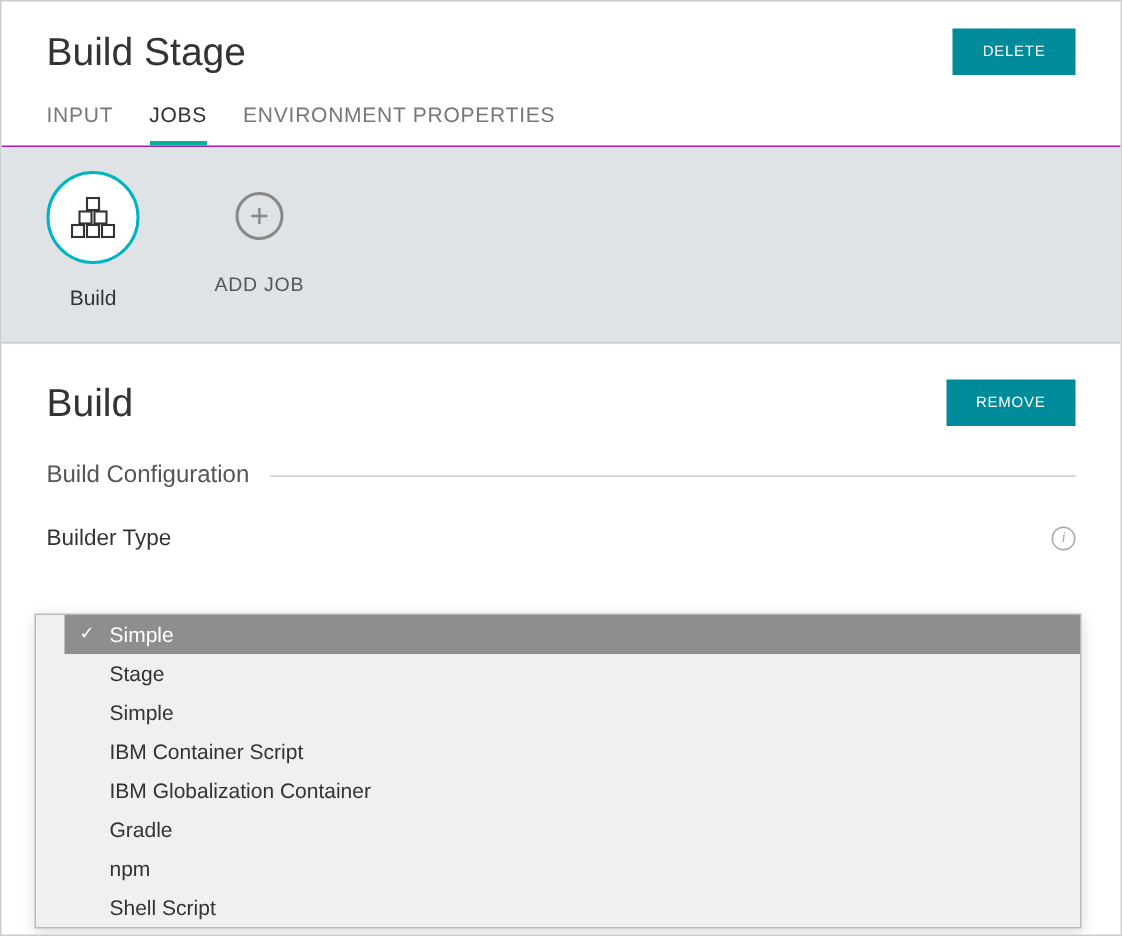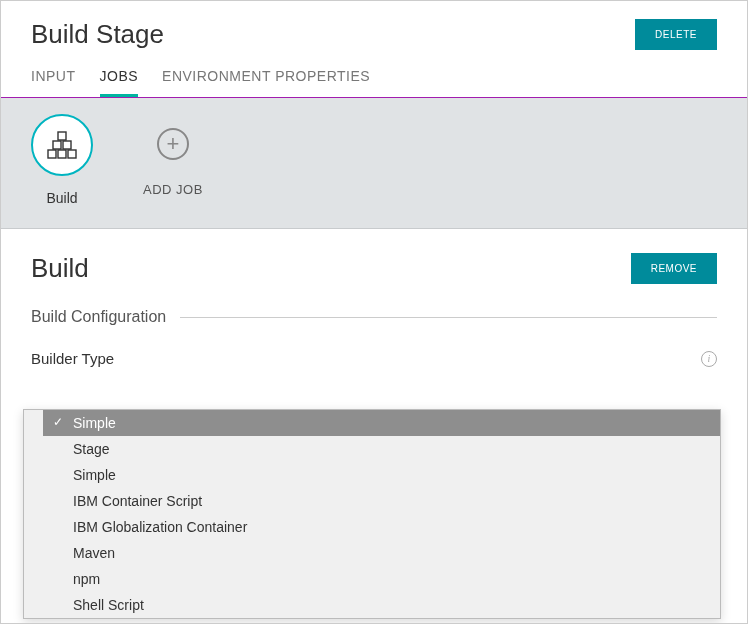--- a/index.html
+++ b/index.html
@@ -247,19 +247,19 @@
     <span class="info-icon">i</span>
   </div>
 </div>
 
 <div class="dropdown-open">
   <div class="dd-option selected">Simple</div>
   <div class="dd-option">Stage</div>
   <div class="dd-option">Simple</div>
   <div class="dd-option">IBM Container Script</div>
   <div class="dd-option">IBM Globalization Container</div>
-  <div class="dd-option">Maven</div>
+  <div class="dd-option">Gradle</div>
   <div class="dd-option">npm</div>
   <div class="dd-option">Shell Script</div>
 </div>
 
 <span class="hidden-info-edge info-icon">i</span>
 <div class="hidden-input-edge"></div>
 
 </body></html>

